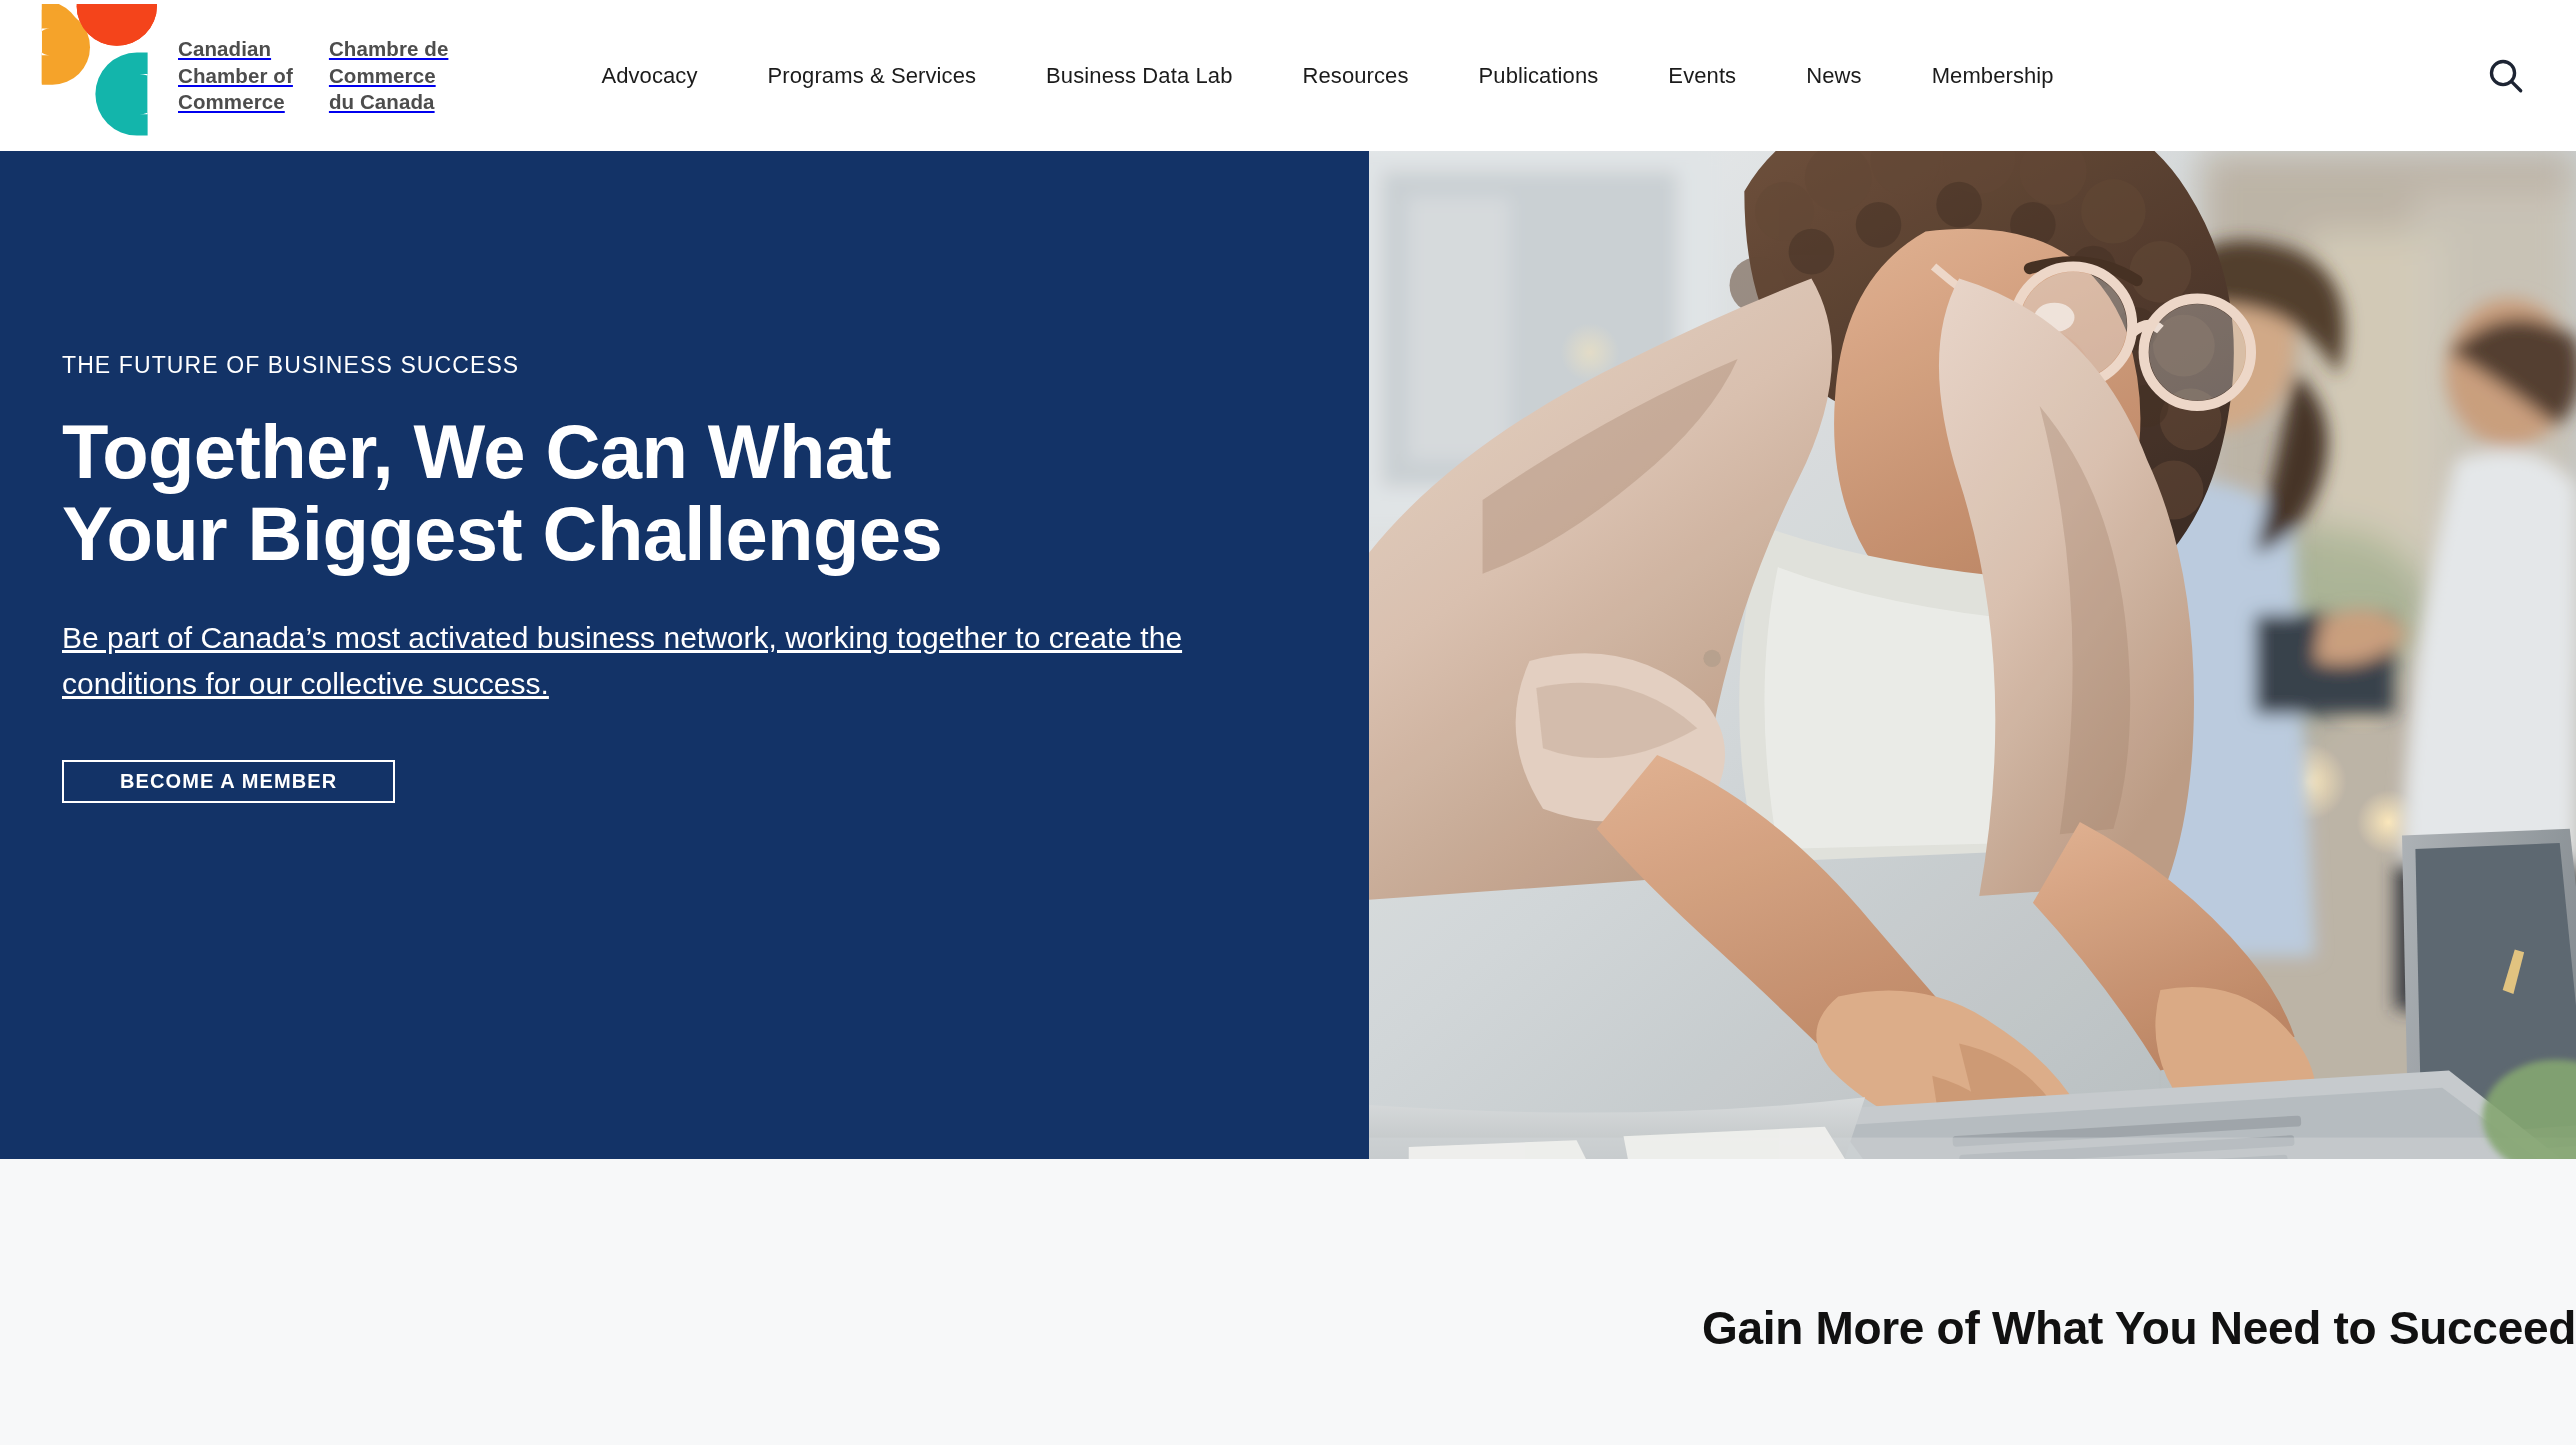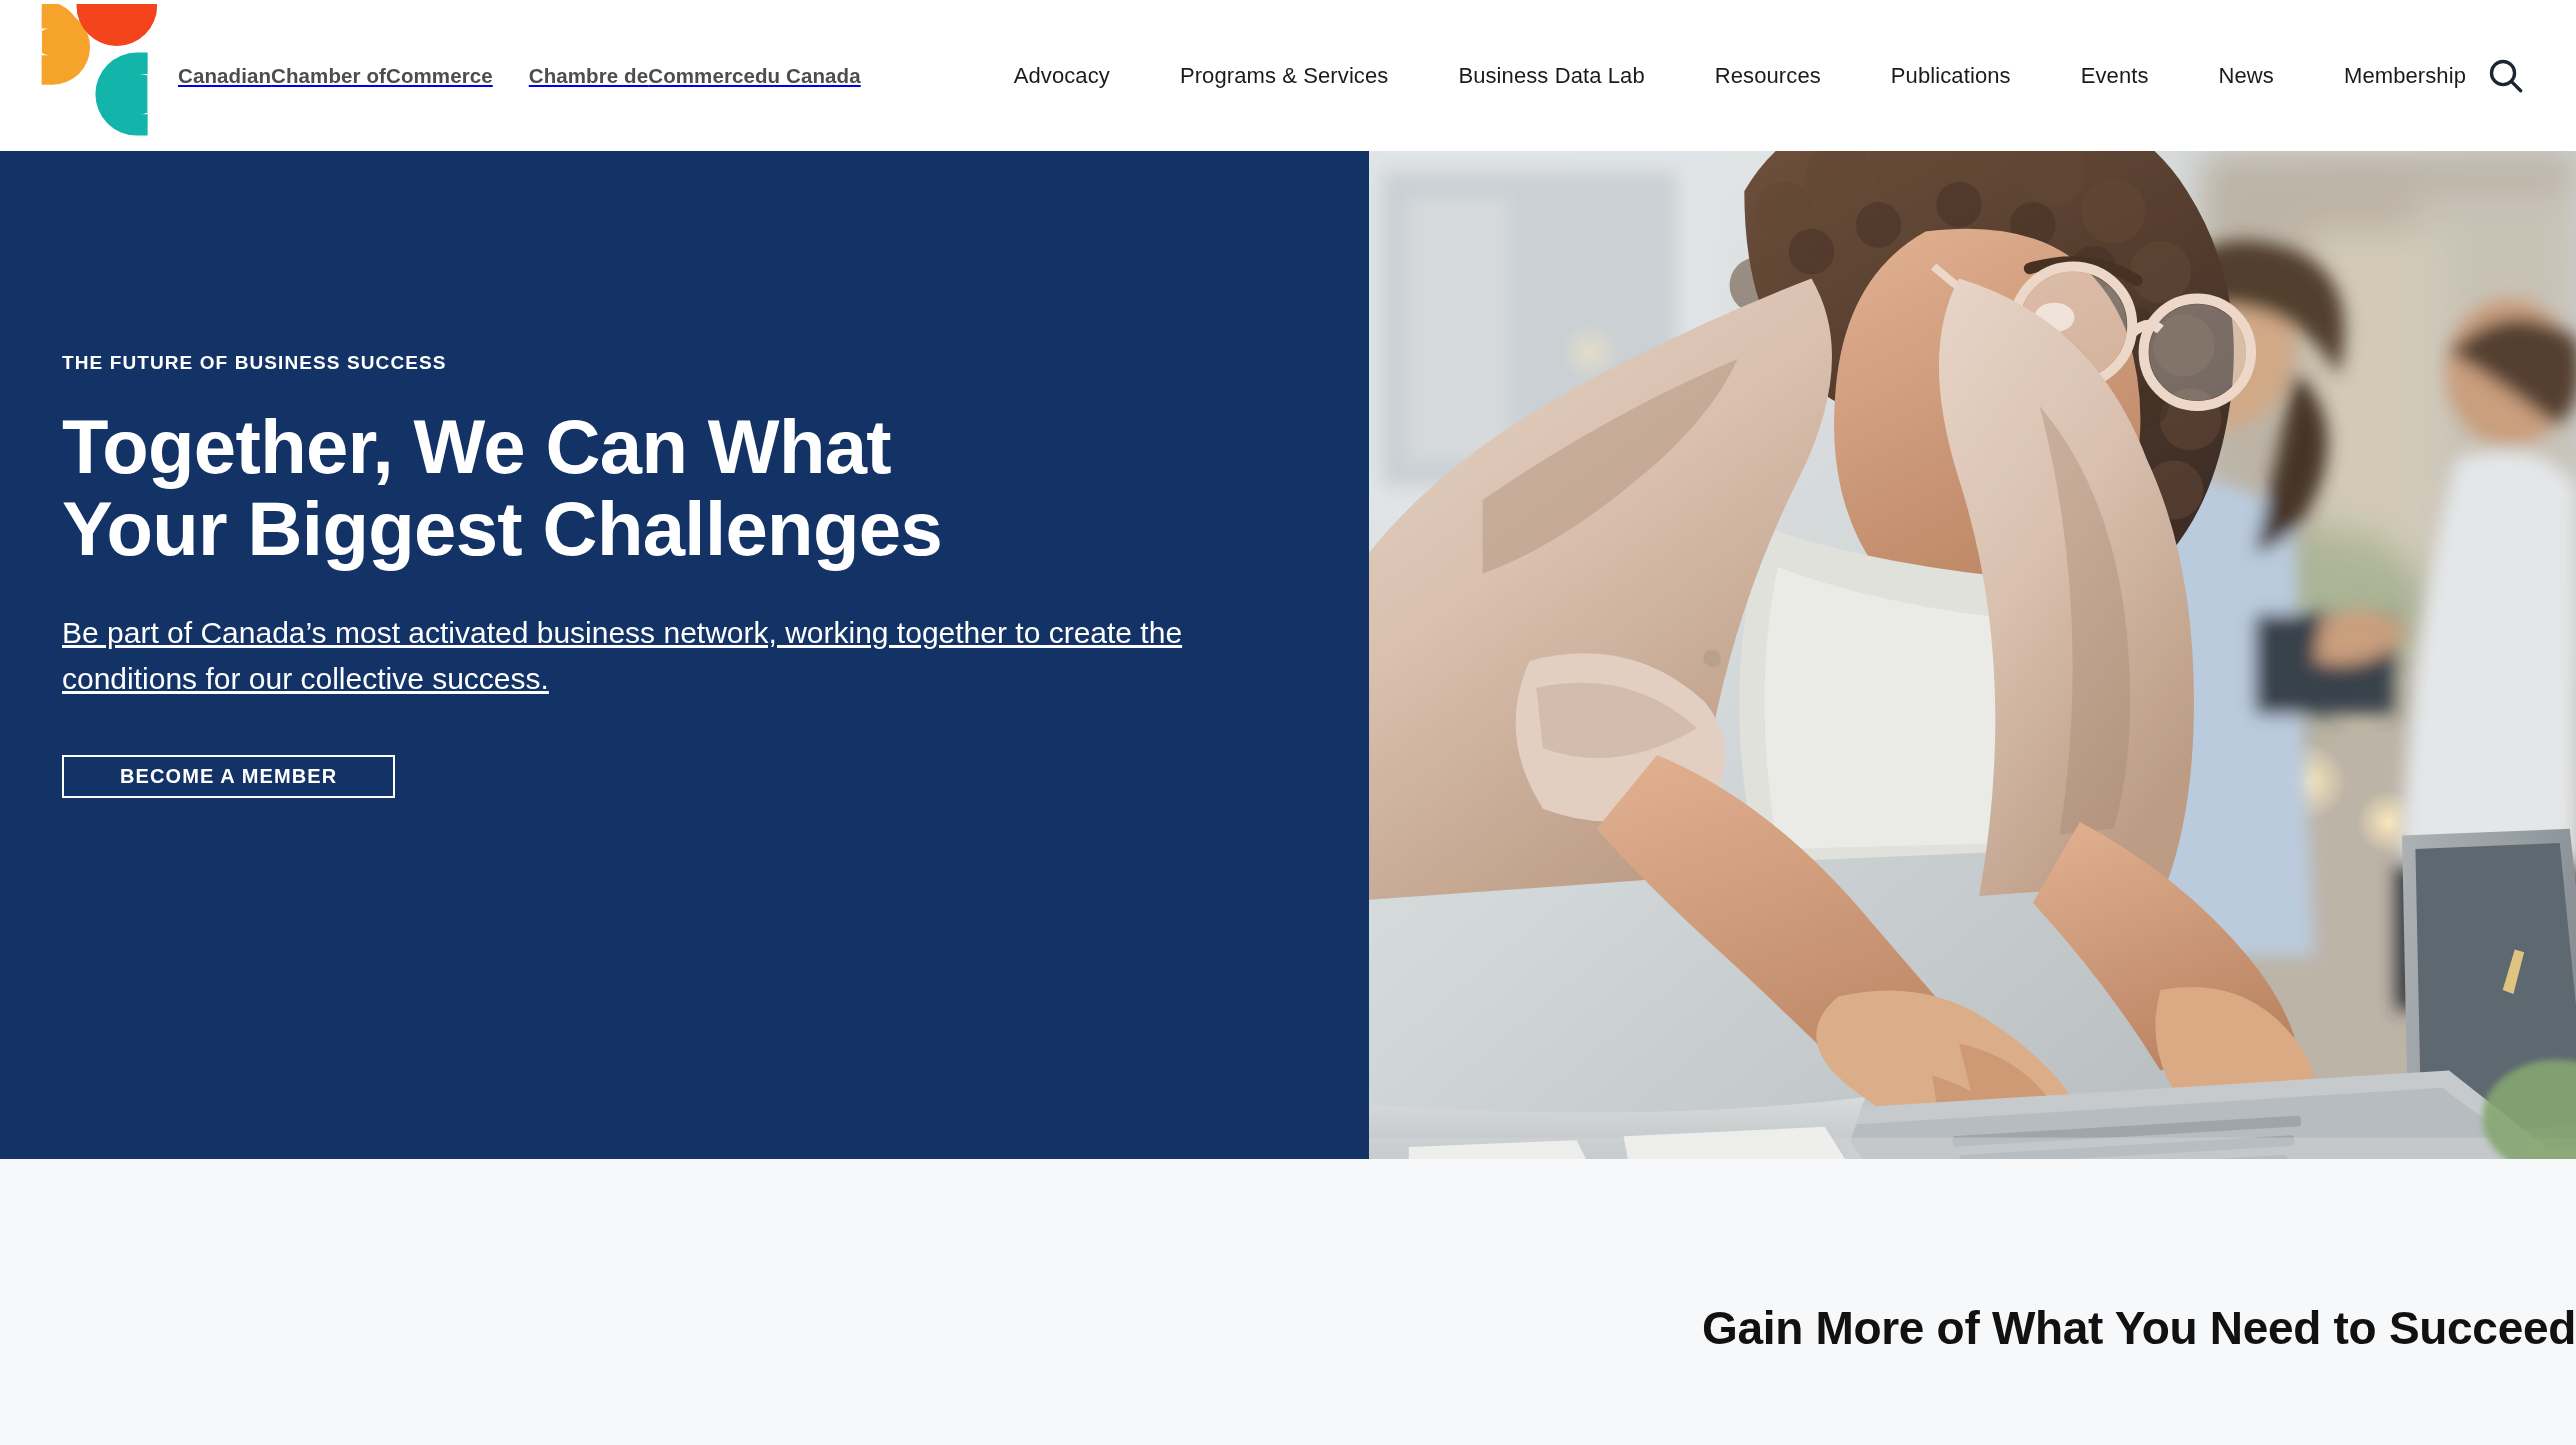--- a/index.html
+++ b/index.html
@@ -48,21 +48,21 @@
     display: flex;
     gap: 36px;
     color: #4d4d4d;
     font-weight: bold;
     font-size: 20.5px;
     line-height: 1.30;
     letter-spacing: 0.1px;
     white-space: nowrap;
     margin-top: 1.3px;
   }
-  .logo-word .col { display: flex; }
+  .logo-word .col { display: flex; flex-direction: column; }
 
   .main-nav {
     display: flex;
     align-items: center;
     gap: 6px;
     margin-left: 153px;
     flex: 1 1 auto;
     text-align: right;
   }
   .nav-link {
@@ -103,23 +103,23 @@
 
   .hero-panel {
     width: 1369px;
     flex: 0 0 1369px;
     background: #133367;
     color: #ffffff;
     padding: 201px 121px 0 62px;
   }
 
   .hero-eyebrow {
-    font-size: 19px;
+    font-size: 23px;
     letter-spacing: 1.1px;
-    font-weight: 700;
+    font-weight: 400;
     color: #ffffff;
     text-transform: uppercase;
     margin-bottom: 32px;
   }
 
   .hero-title {
     font-size: 76px;
     line-height: 1.08;
     font-weight: bold;
     letter-spacing: -0.6px;

